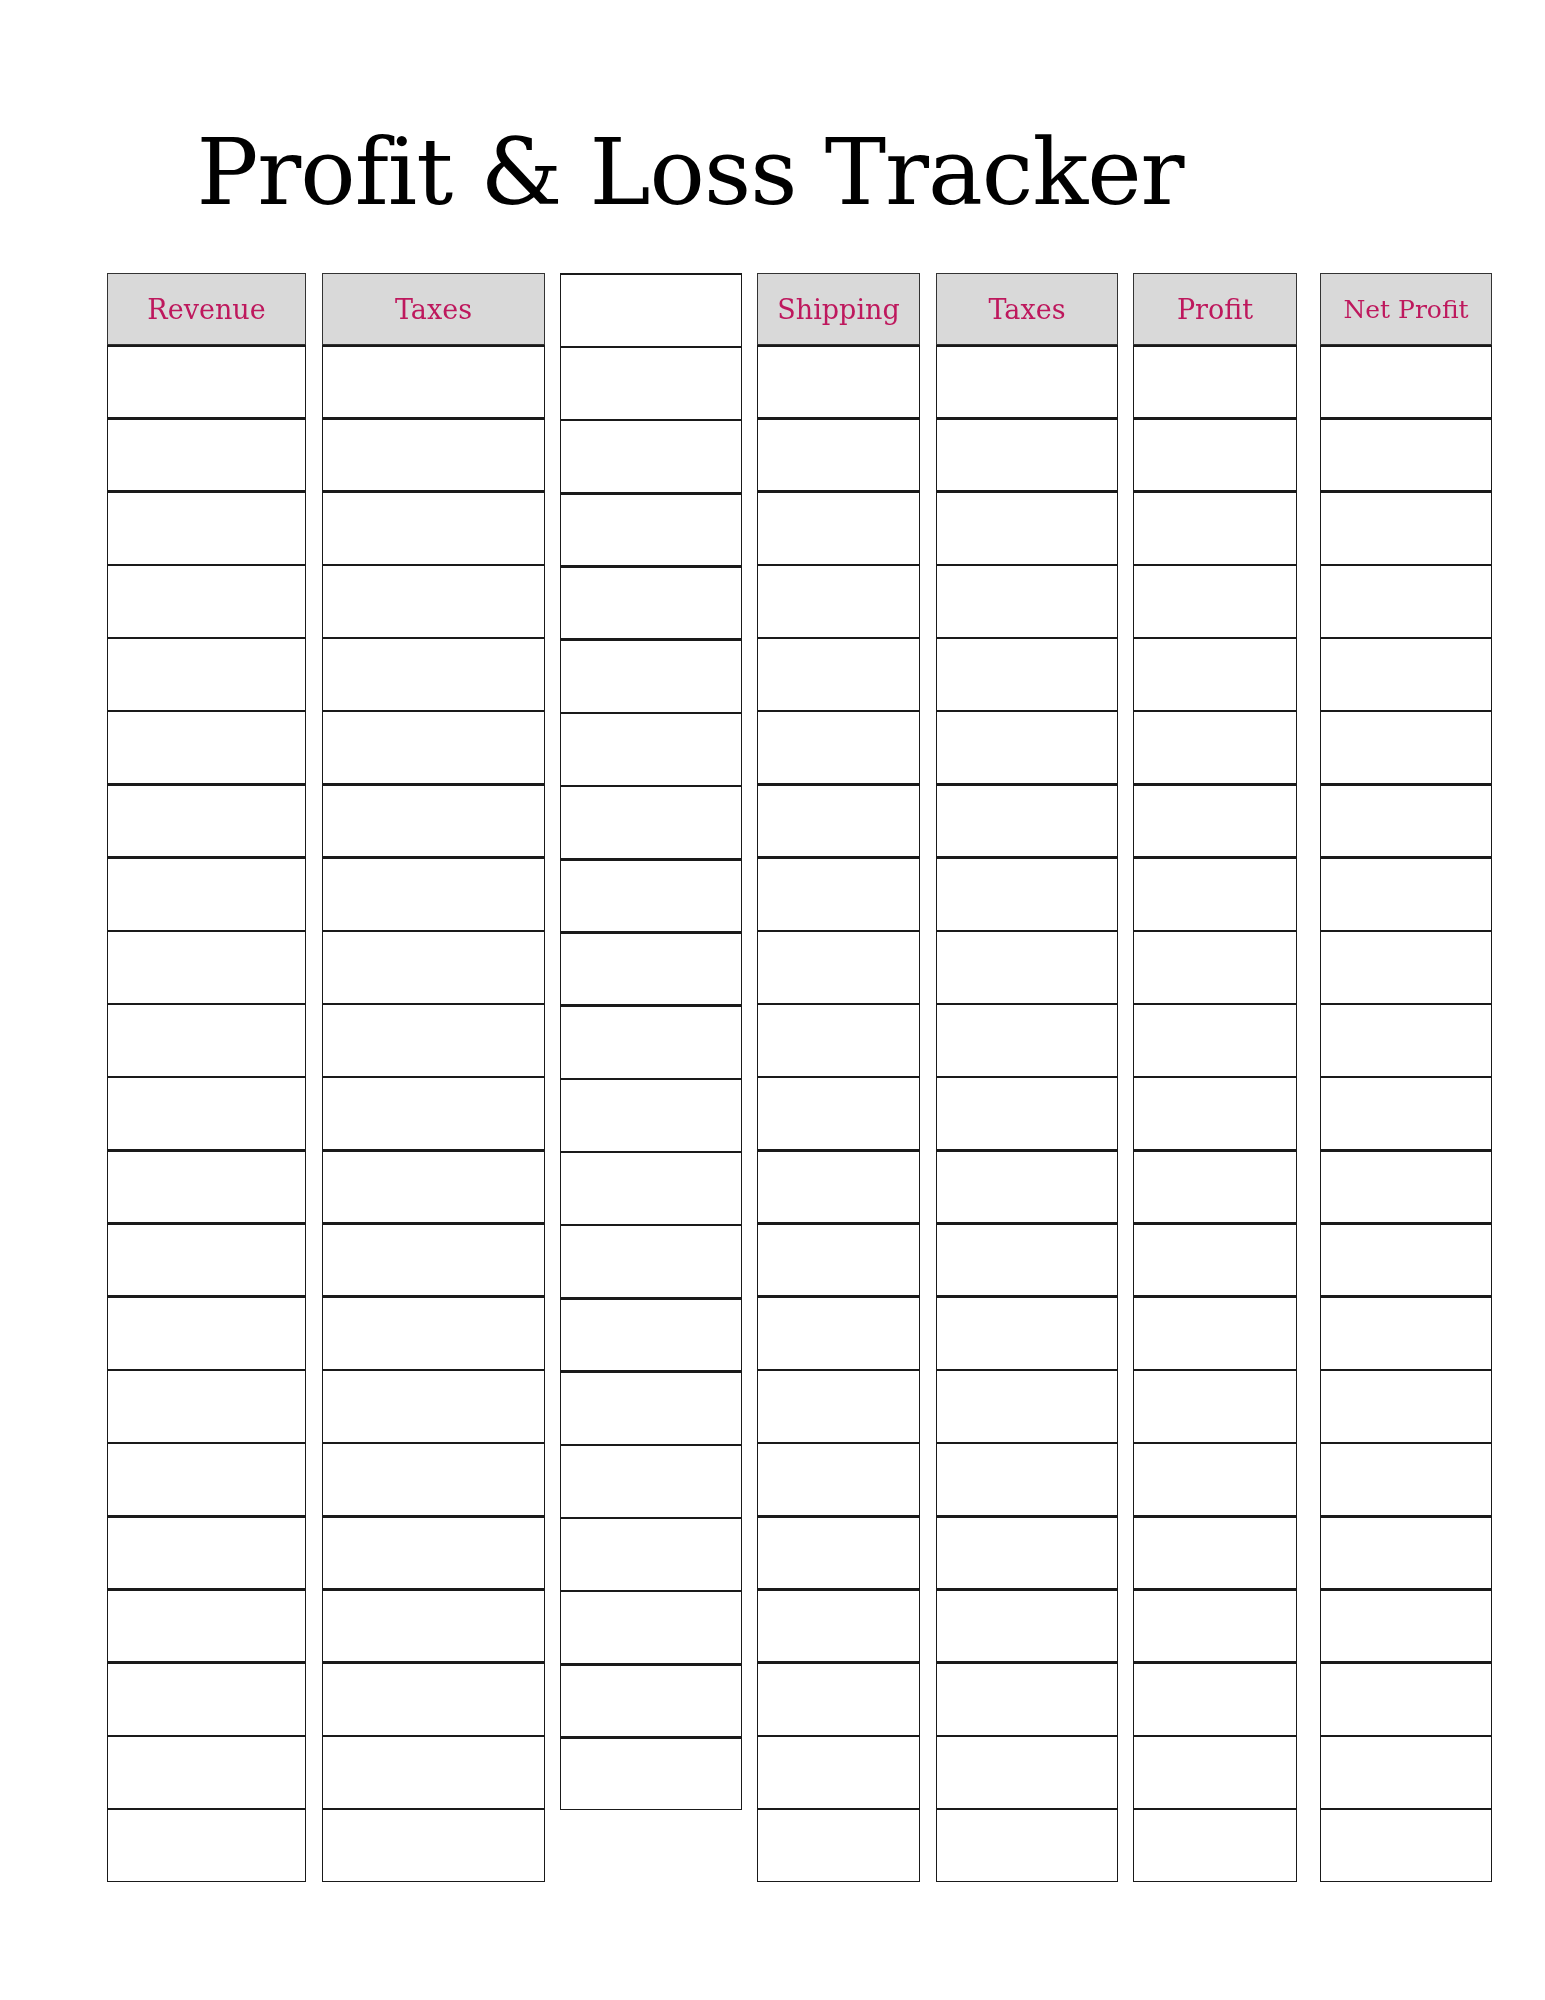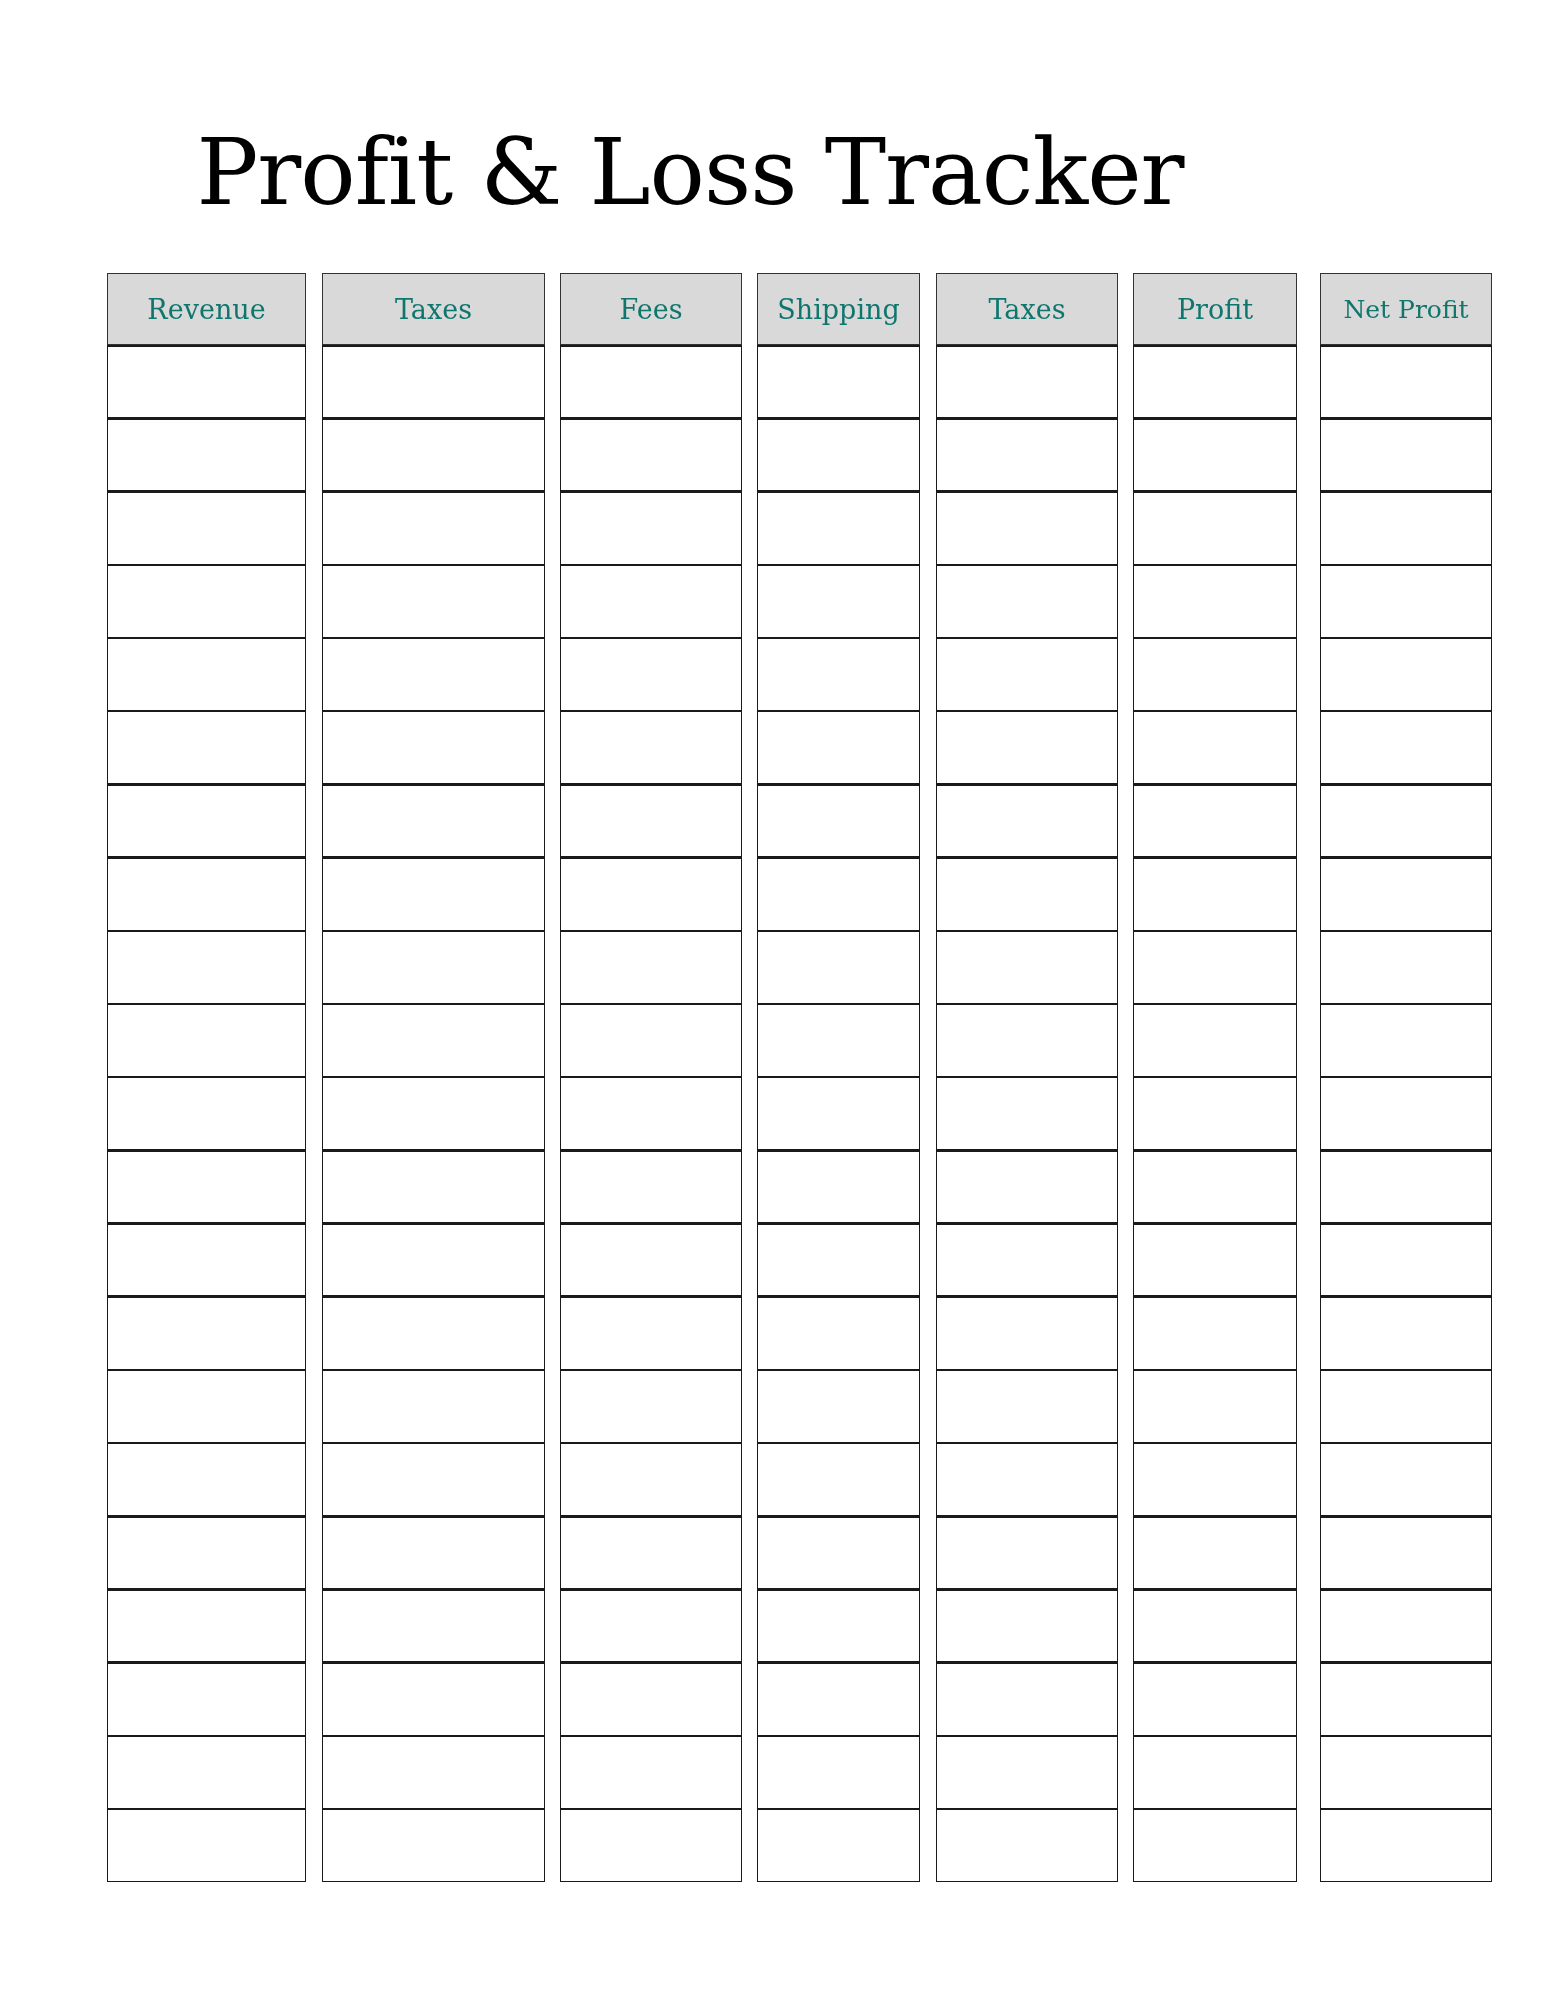--- a/index.html
+++ b/index.html
@@ -1,19 +1,19 @@
 <!DOCTYPE html>
 <html><head>
 <meta charset="utf-8">
 <style>
   html, body { margin:0; padding:0; background:#ffffff; }
   body { width:1545px; height:2000px; position:relative; overflow:hidden; font-family:"DejaVu Serif","Liberation Serif",serif; color:#111; }
   .title { position:absolute; left:0; width:1380px; top:118px; text-align:center; font-family:"DejaVu Serif", serif; font-size:92px; line-height:110px; letter-spacing:-1px; color:#000; font-weight:normal; }
   .col { position:absolute; top:273px; }
-  .head { box-sizing:border-box; height:72px; background:#d9d9d9; border:1.5px solid #333; display:flex; align-items:center; justify-content:center; font-family:"DejaVu Serif", serif; font-size:27px; color:#0f766e; white-space:nowrap; overflow:hidden; }
+  .head { box-sizing:border-box; height:72px; background:#d9d9d9; border:1.5px solid #333; display:flex; align-items:center; justify-content:center; font-family:"DejaVu Serif", serif; font-size:27px; color:#be185d; white-space:nowrap; overflow:hidden; }
   .cell { box-sizing:border-box; height:73.7px; border:1.5px solid #1a1a1a; border-top-width:2px; background:#fff; margin-top:-0.5px; }
   .cell:first-of-type { margin-top:0; }
 </style>
 </head>
 <body>
 
 <div class="title">Profit &amp; Loss Tracker</div>
 
 <div id="table">
     <div class="col" style="left: 107px; width: 199px;">
@@ -58,21 +58,20 @@
       <div class="cell"></div>
       <div class="cell"></div>
       <div class="cell"></div>
       <div class="cell"></div>
       <div class="cell"></div>
       <div class="cell"></div>
       <div class="cell"></div>
       <div class="cell"></div>
     </div>
     <div class="col" style="left: 560px; width: 182px;">
-      <div class="head">Fees</div>
       <div class="cell"></div>
       <div class="cell"></div>
       <div class="cell"></div>
       <div class="cell"></div>
       <div class="cell"></div>
       <div class="cell"></div>
       <div class="cell"></div>
       <div class="cell"></div>
       <div class="cell"></div>
       <div class="cell"></div>

